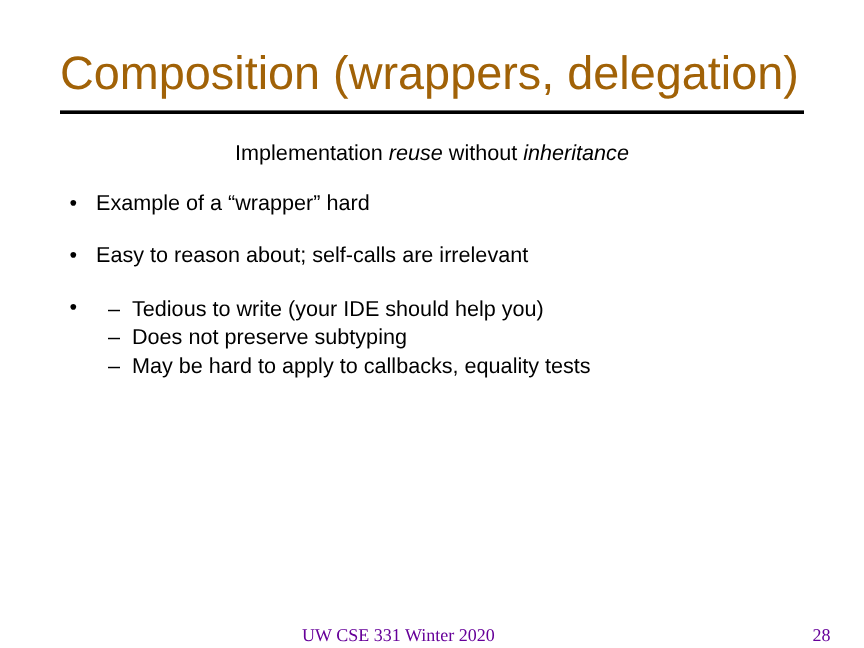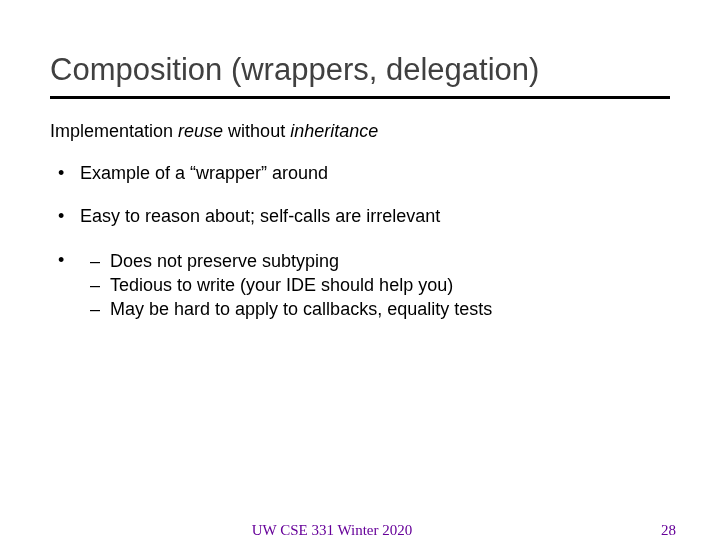--- a/index.html
+++ b/index.html
@@ -13,33 +13,34 @@
     overflow: hidden;
   }
   .slide {
     position: relative;
     width: 720px;
     height: 540px;
     box-sizing: border-box;
     padding: 40px 50px 0 50px;
   }
   .title {
-    font-size: 31px;
-    color: #404040;
-    margin: 12px 0 8px 0;
+    font-size: 39px;
+    color: #a16207;
+    margin: 0 0 8px 0;
     font-weight: normal;
   }
   .rule {
     border: none;
     border-top: 3px solid #000;
     margin: 0 0 22px 0;
   }
   .lead {
     font-size: 18px;
     margin: 0 0 20px 0;
+    text-align: center;
   }
   .lead .em1 { font-style: italic; }
   .lead .em2 { font-style: italic; }
   ul.bullets {
     list-style: none;
     padding: 0;
     margin: 0;
   }
   ul.bullets > li {
     font-size: 18px;
@@ -82,49 +83,49 @@
     color: #660099;
   }
   .footer-center {
     position: absolute;
     left: 0;
     width: 664px;
     text-align: center;
   }
   .footer-right {
     position: absolute;
-    right: 44px;
+    right: 28px;
   }
 </style>
 </head>
 <body>
 
 <div class="slide">
 
   <h1 class="title">Composition (wrappers, delegation)</h1>
   <hr class="rule">
 
   <p class="lead">
     <span>Implementation </span><span class="em1">reuse</span><span> without </span><span class="em2">inheritance</span>
   </p>
 
   <ul class="bullets">
     <li>
-      <span>Example of a “wrapper” around</span>
+      <span>Example of a “wrapper” hard</span>
     </li>
     <li>
       <span>Easy to reason about; self-calls are irrelevant</span>
     </li>
     <li>
       <ul class="sub">
         <li>
-          <span>Does not preserve subtyping</span>
+          <span>Tedious to write (your IDE should help you)</span>
         </li>
         <li>
-          <span>Tedious to write (your IDE should help you)</span>
+          <span>Does not preserve subtyping</span>
         </li>
         <li>
           <span>May be hard to apply to callbacks, equality tests</span>
         </li>
       </ul>
     </li>
   </ul>
 
   <div class="footer">
     <div class="footer-center">UW CSE 331 Winter 2020</div>

